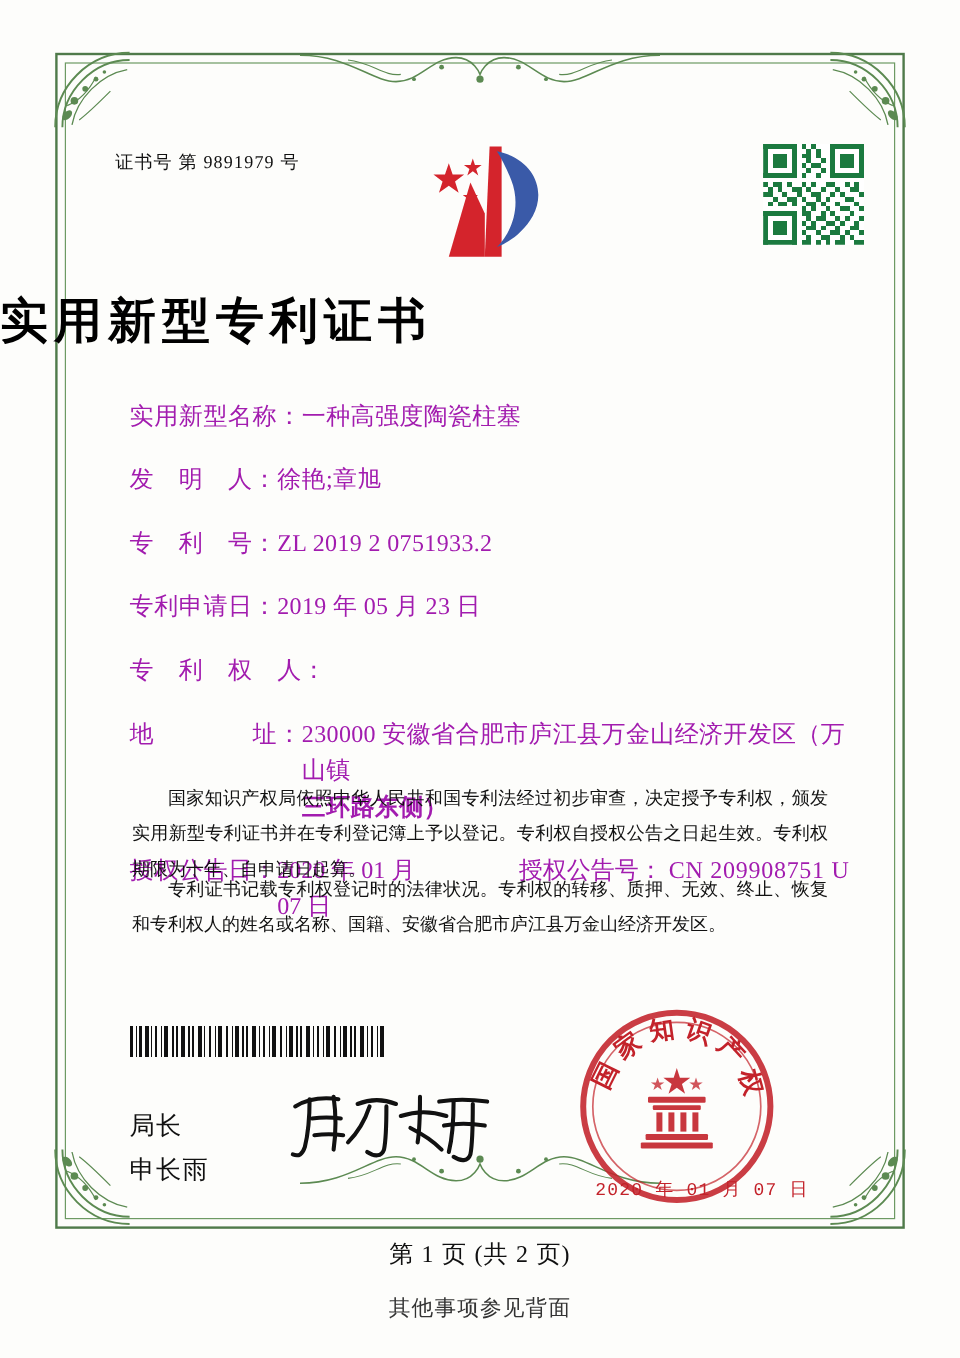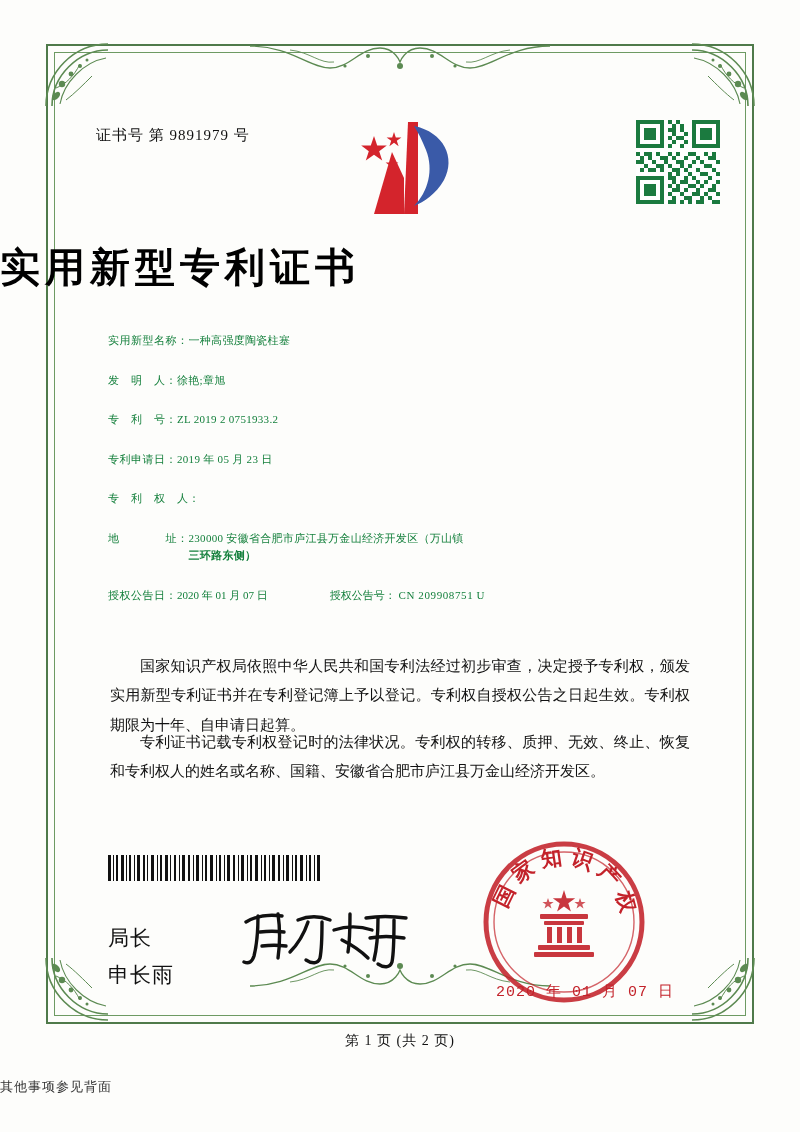--- a/index.html
+++ b/index.html
@@ -103,22 +103,22 @@
     color: #000;
     font-family: "Liberation Serif", "DejaVu Serif", serif;
   }
 
   
   .fields {
     position: absolute;
     left: 108px;
     top: 332px;
     width: 600px;
-    font-size: 11px;
-    color: #15803d;
+    font-size: 20px;
+    color: #a21caf;
   }
   .field {
     display: flex;
     align-items: flex-start;
     margin-bottom: 23px;
     line-height: 1.5;
   }
   .field .lbl {
     flex: 0 0 auto;
     white-space: pre;
@@ -204,31 +204,31 @@
     font-family: "Liberation Mono", "DejaVu Sans Mono", monospace;
   }
 
   
   .page-num {
     position: absolute;
     left: 0;
     top: 1032px;
     width: 800px;
     text-align: center;
-    font-size: 14px;
+    font-size: 20px;
     color: #111;
     letter-spacing: 1px;
   }
   .footnote {
     position: absolute;
     left: 0;
     top: 1078px;
     width: 800px;
-    text-align: left;
-    font-size: 13px;
+    text-align: center;
+    font-size: 18px;
     color: #333;
     letter-spacing: 1px;
   }
 </style>
 </head>
 <body>
 
 <div class="page">
 
   <div class="border-outer"></div>

